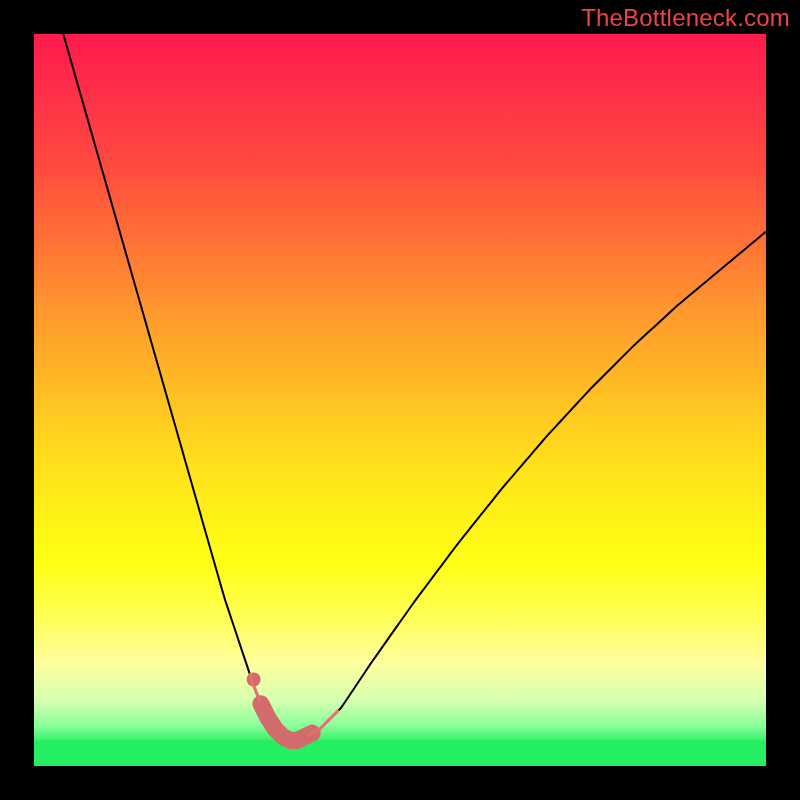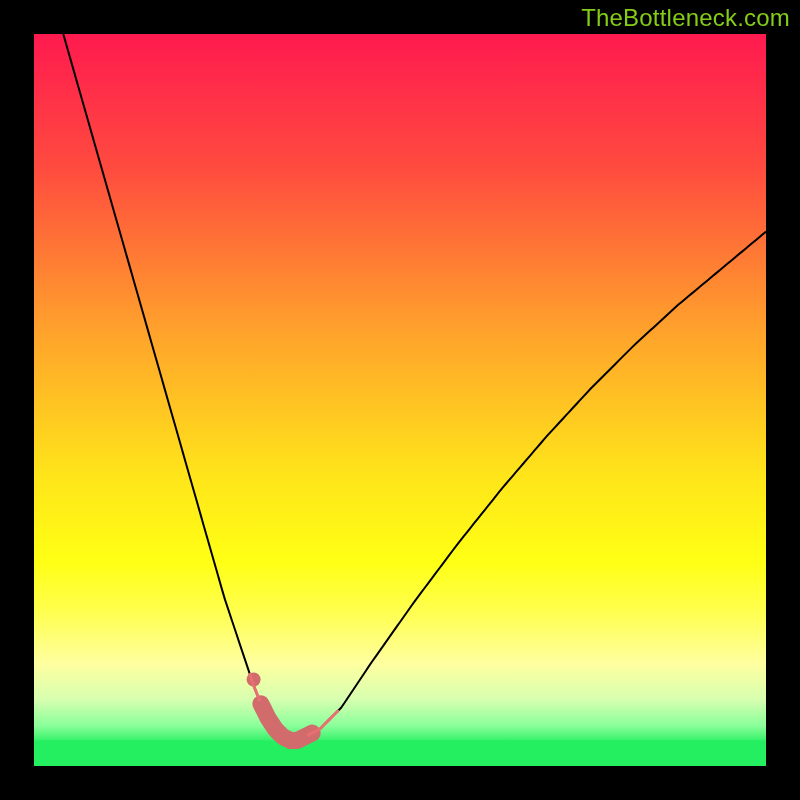--- a/index.html
+++ b/index.html
@@ -31,21 +31,21 @@
     position: absolute;
     left: 0;
     top: 0;
     width: 732px;
     height: 732px;
   }
   .watermark {
     position: absolute;
     top: 4px;
     right: 10px;
-    color: #84cc16;
+    color: #ef4444;
     font-size: 24px;
     font-weight: 500;
     letter-spacing: 0.2px;
     z-index: 10;
   }
   svg { display: block; }
 </style>
 </head>
 <body>
 

